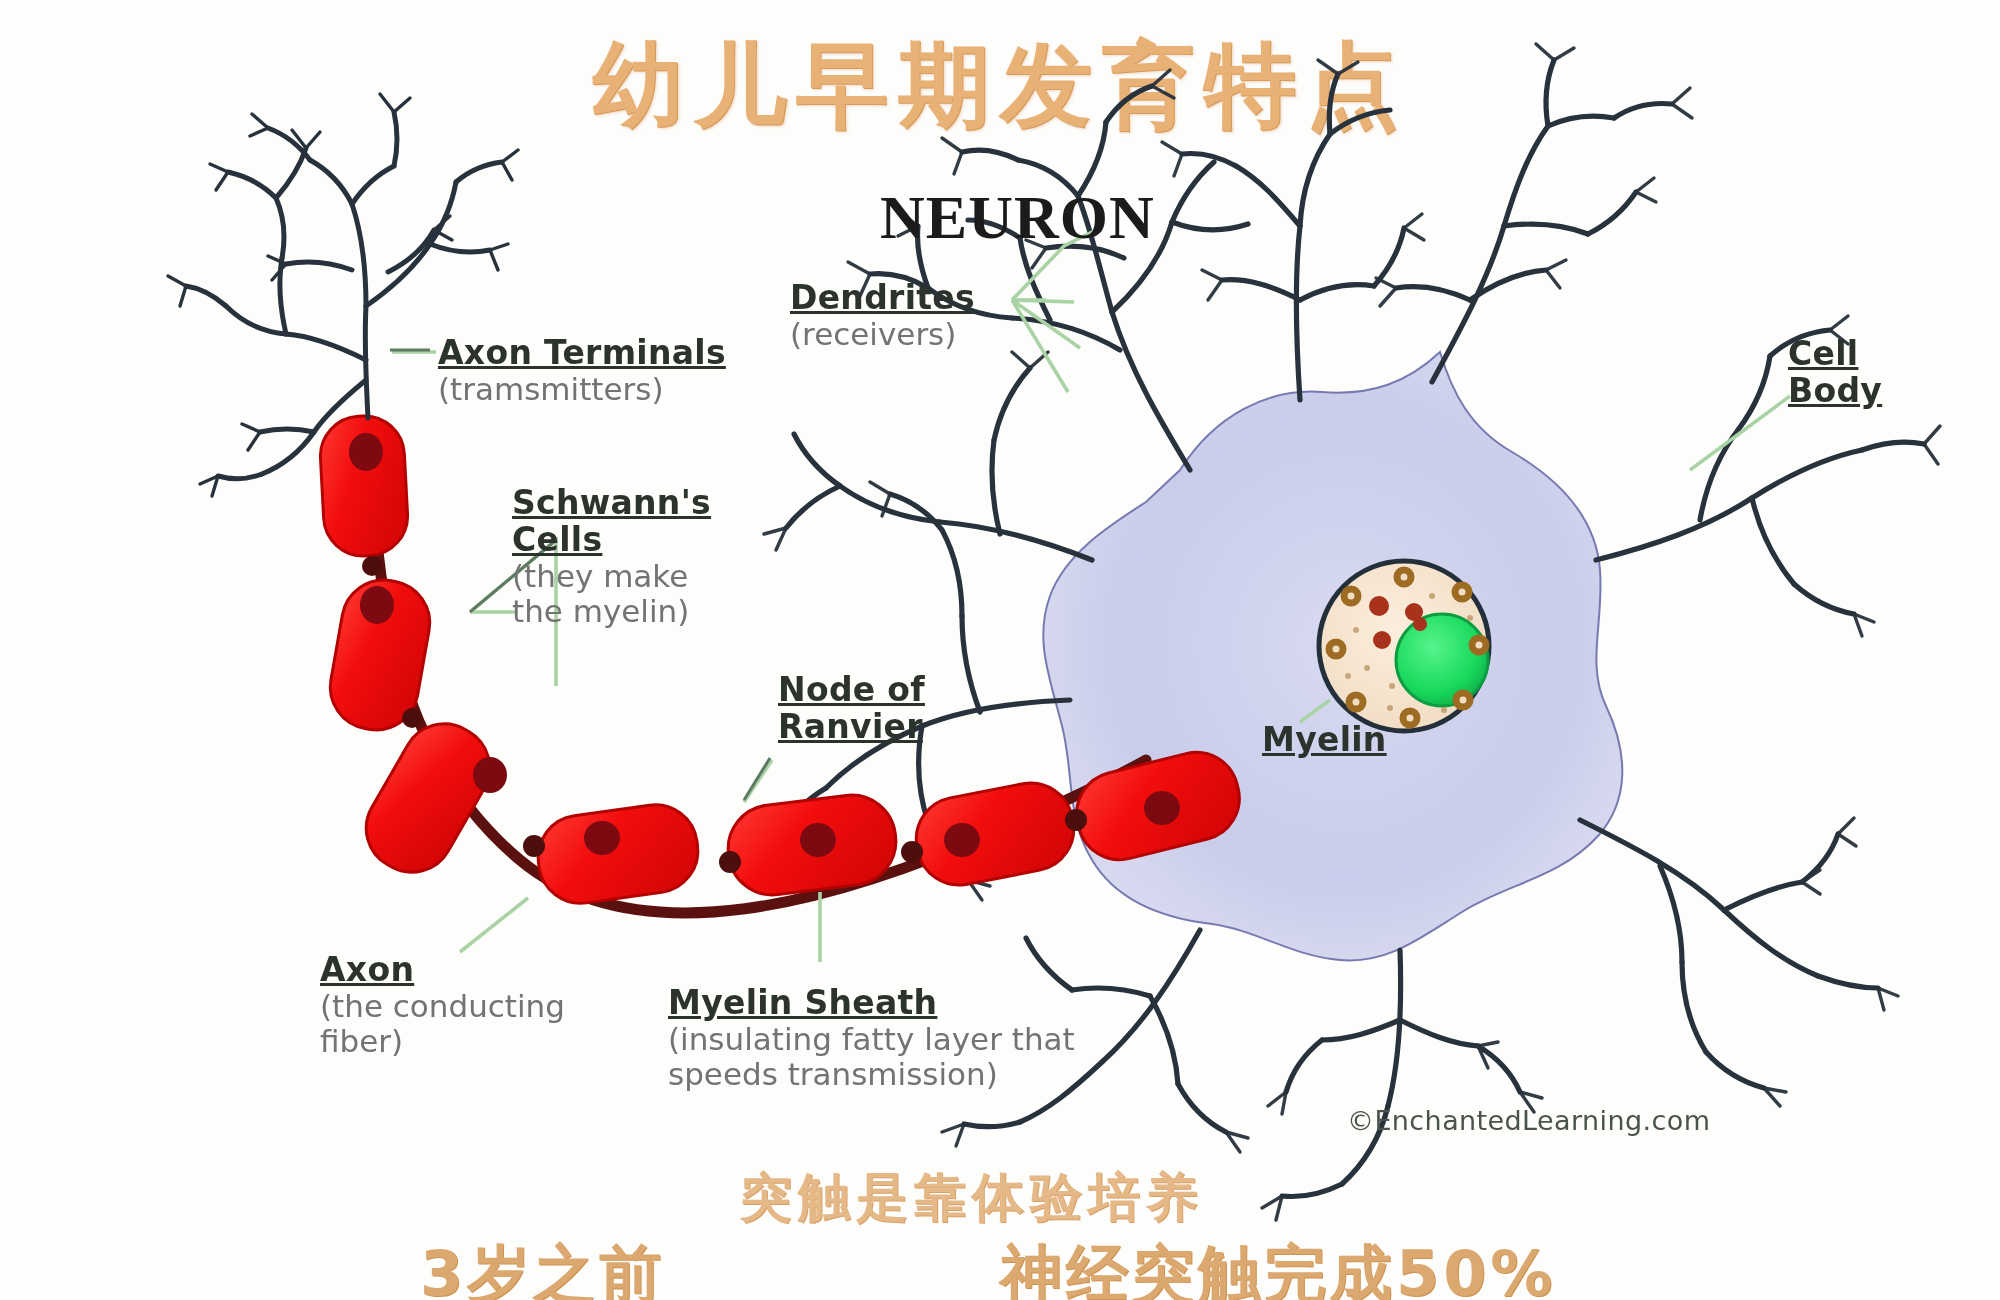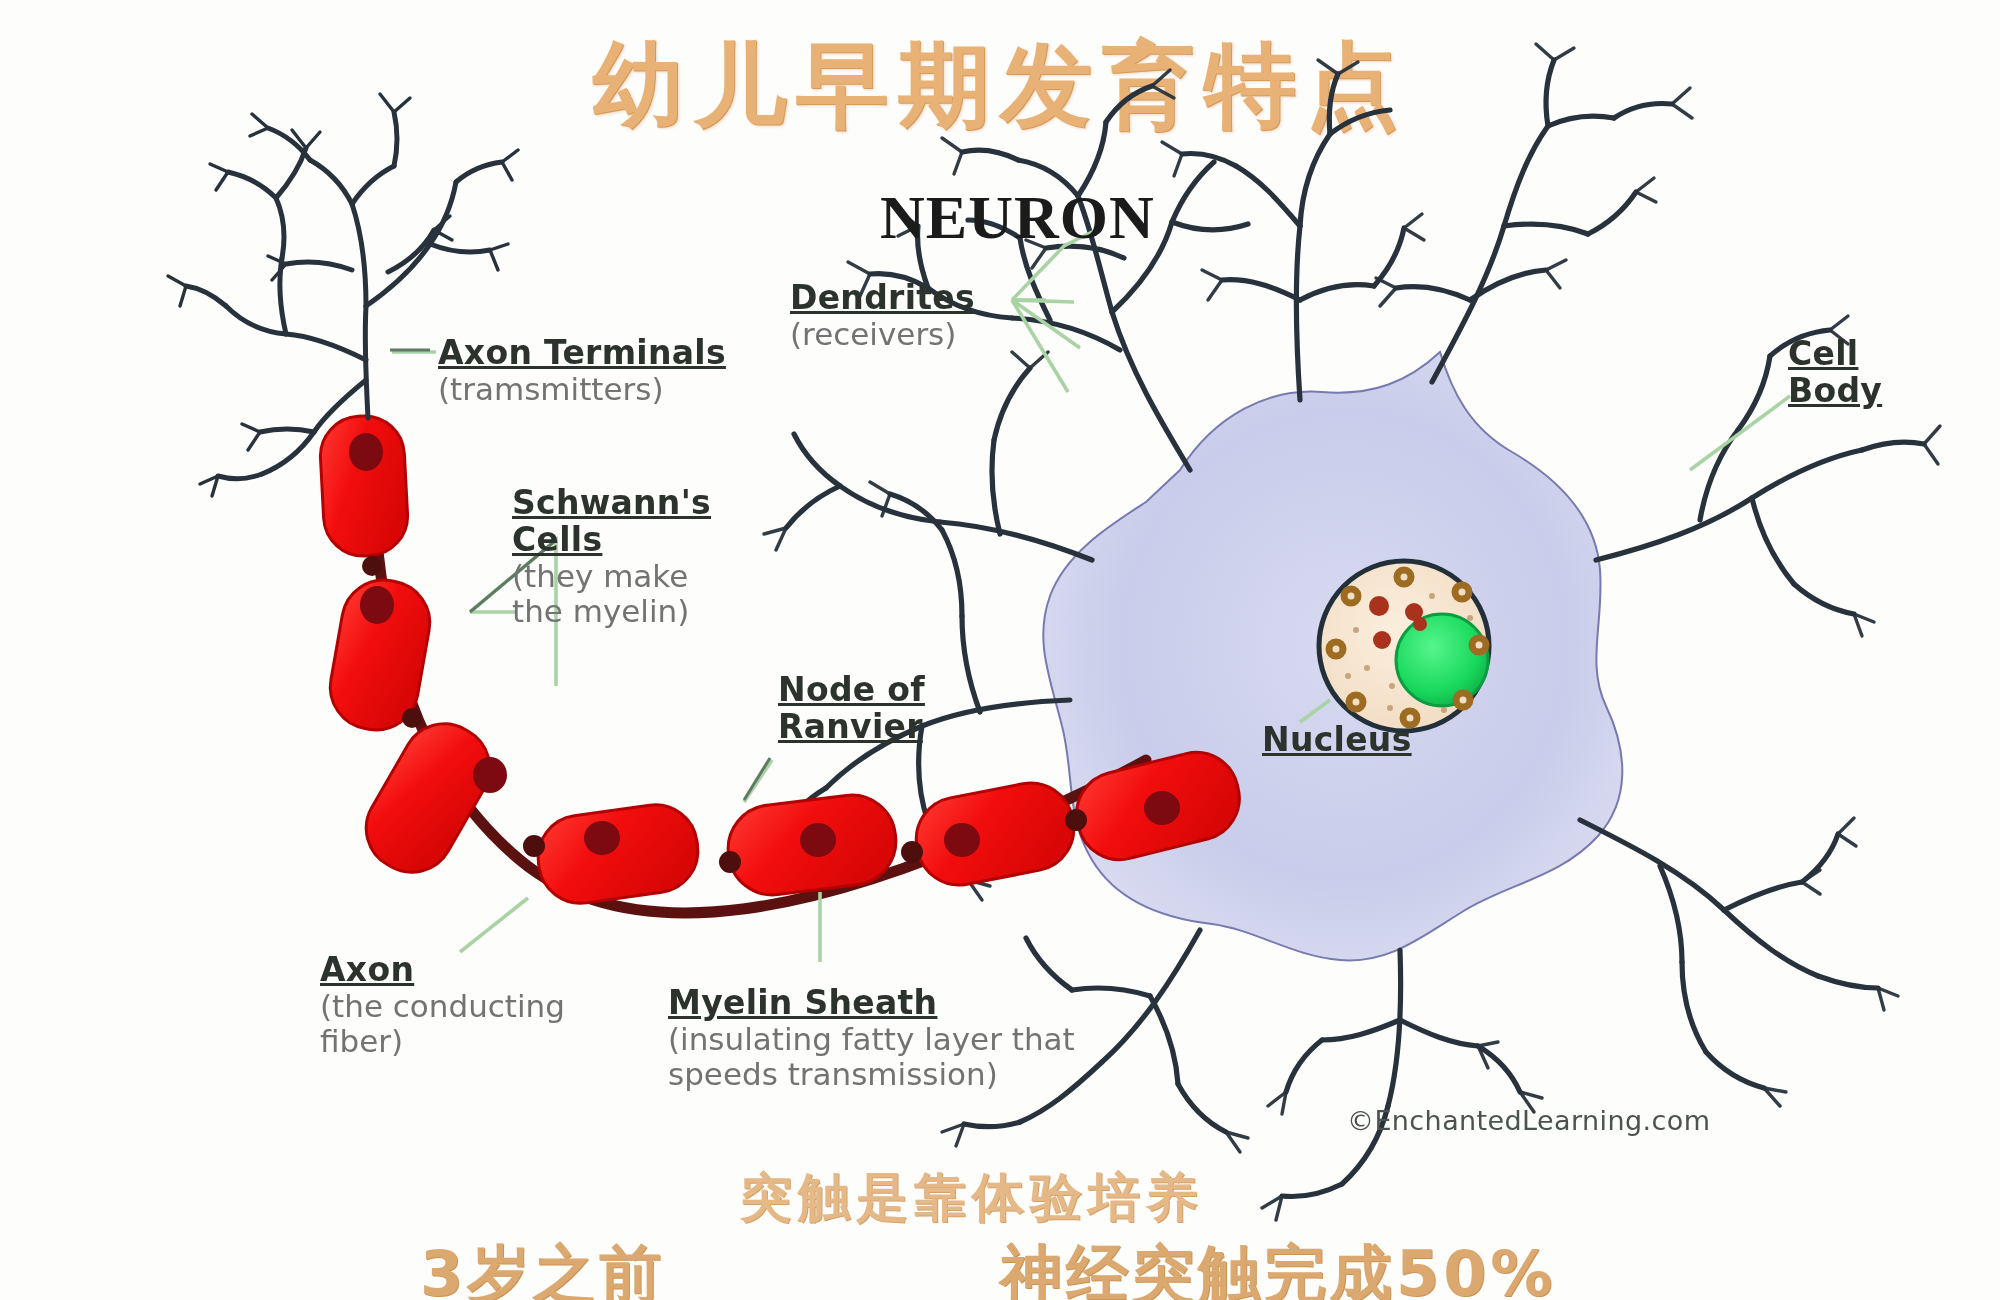--- a/index.html
+++ b/index.html
@@ -466,21 +466,21 @@
     <span class="sb">(insulating fatty layer that</span>
     <span class="sb">speeds transmission)</span>
   </div>
 
   <div class="lbl" style="left:1742px; top:336px;margin-left:46px;">
     <span class="hd">Cell</span>
     <span class="hd">Body</span>
   </div>
 
   <div class="lbl" style="left:1262px; top:722px;">
-    <span class="hd">Nucleus</span>
+    <span class="hd">Myelin</span>
   </div>
 
   <div class="credit">©EnchantedLearning.com</div>
 
   <div class="cn-sub1">突触是靠体验培养</div>
   <div class="cn-row left">3岁之前</div>
   <div class="cn-row right">神经突触完成50%</div>
 
 </div>
 

